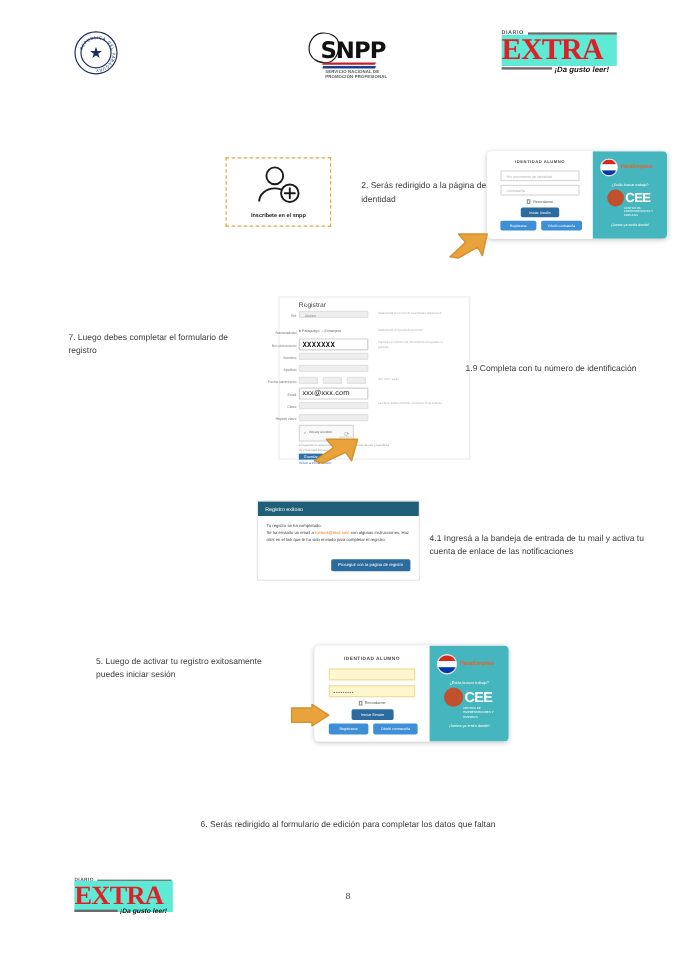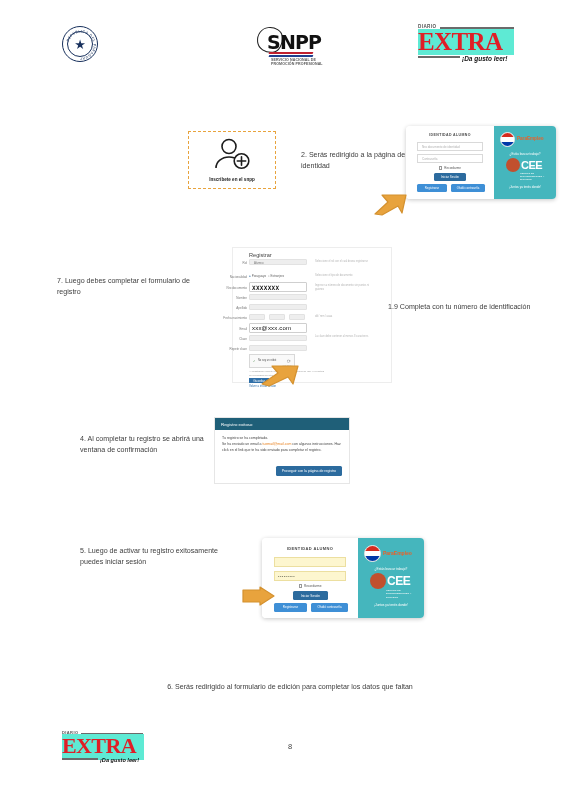--- a/index.html
+++ b/index.html
@@ -326,33 +326,33 @@
     <div class="rf-btn" style="left:16px; top:130px; width:20px; height:5px;">Guardar</div>
     <div style="position:absolute; left:16px; top:136px; font-size:2.8px; color:#2f6fa8;">Volver a iniciar sesión</div>
   </div>
 
   <svg class="arrow" style="left:258px; top:362px;" width="42" height="26" viewBox="0 0 42 26">
     <path d="M40 4 L14 4 L20 11 L4 22 L11 24 L30 15 L35 22 Z" fill="#e8a33d" stroke="#d4912f" stroke-width="1.2" stroke-linejoin="round"></path>
   </svg>
 
   <div class="step-text" style="left:388px; top:302px; width:160px;">1.9 Completa con tu número de identificación</div>
 
-  <div class="step-text" style="left:80px; top:434px; width:130px;">4. Al completar tu registro se abrirá una ventana de confirmación</div>
 
   <div class="modal">
     <div class="modal-head">Registro exitoso</div>
     <div class="modal-body">
       <div>Tu registro se ha completado.</div>
       <div>
         <span>Se ha enviado un email a </span><span class="mail">tuemail@mail.com</span><span> con algunas instrucciones. Haz click en el link que te ha sido enviado para completar el registro.</span>
       </div>
     </div>
     <div class="modal-btn">Proseguir con la página de registro</div>
   </div>
 
+  <div class="step-text" style="left:358px; top:444px; width:185px;">4.1 Ingresá a la bandeja de entrada de tu mail y activa tu cuenta de enlace de las notificaciones</div>
 
   <div class="step-text" style="left:80px; top:546px; width:140px;">5. Luego de activar tu registro exitosamente puedes iniciar sesión</div>
 
   <div class="idcard" style="left:262px; top:538px; width:162px; height:80px;">
     <div class="idcard-left" style="width:96px; height:80px;">
       <div class="idcard-title" style="position:absolute; left:0; right:0; top:8px; font-size:4px;">IDENTIDAD ALUMNO</div>
       <div class="idfield filled" style="left:12px; top:19px; width:72px; height:10px; position:absolute;">
         <span style="font-size:3px; color:#8a8a6a; padding-left:3px;"></span>
       </div>
       <div class="idfield filled" style="left:12px; top:33px; width:72px; height:10px; position:absolute;">

